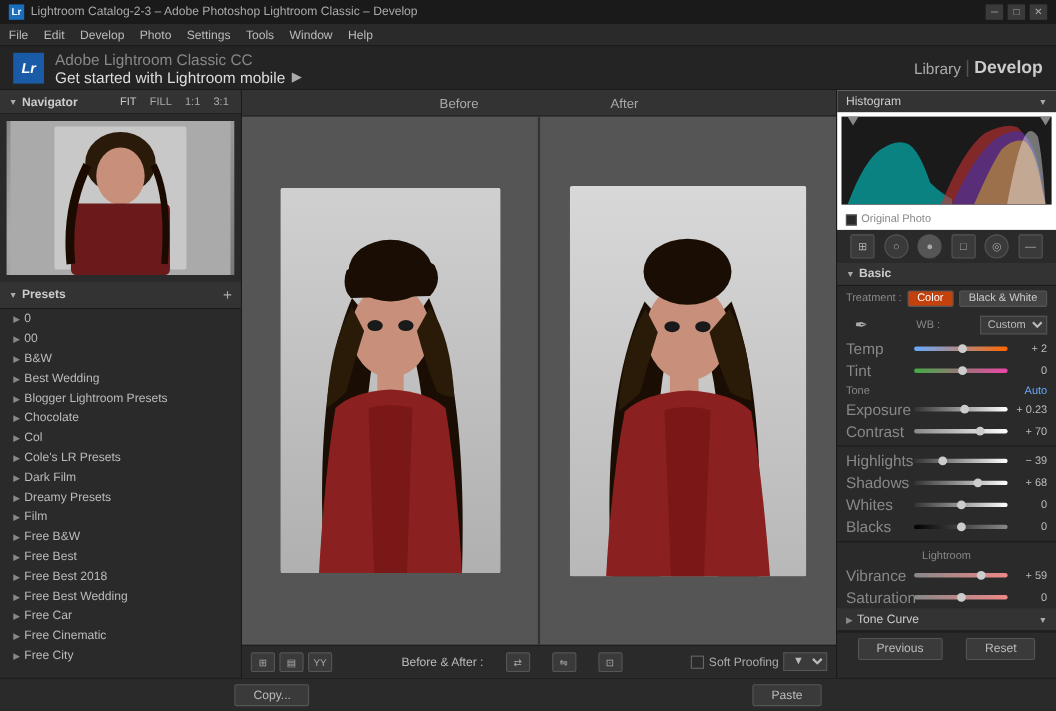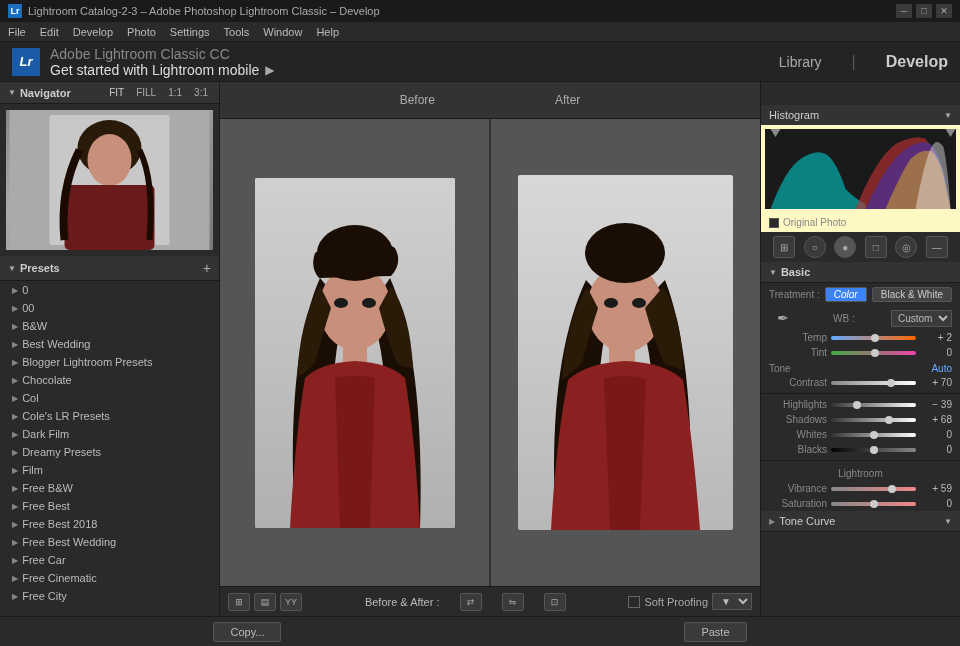--- a/index.html
+++ b/index.html
@@ -18,21 +18,21 @@
     .menu-item { font-size: 11px; color: #bbb; cursor: pointer; }
 
     
     .top-banner { height: 40px; background: #242424; display: flex; align-items: center; justify-content: space-between; padding: 0 12px; border-bottom: 1px solid #1a1a1a; }
     .banner-left { display: flex; align-items: center; gap: 10px; }
     .lr-logo { width: 28px; height: 28px; background: #1a5ba8; display: flex; align-items: center; justify-content: center; font-size: 13px; color: white; font-style: italic; font-weight: bold; }
     .banner-info { display: flex; flex-direction: column; }
     .banner-info-top { font-size: 14px; color: #888; }
     .banner-info-bottom { font-size: 14px; color: #ddd; font-weight: 300; display: flex; align-items: center; gap: 6px; }
     .banner-play { color: #aaa; font-size: 12px; cursor: pointer; }
-    .banner-right { display: flex; align-items: center; gap: 30px; }
+    .banner-right { display: flex; align-items: center; gap: 4px; }
     .nav-item { font-size: 14px; color: #aaa; cursor: pointer; }
     .nav-item.active { color: #ccc; font-size: 16px; font-weight: 600; }
     .nav-divider { color: #555; font-size: 16px; }
 
     
     .main-layout { display: flex; height: calc(646px - 22px - 20px - 40px - 30px); }
 
     
     .left-panel { width: 220px; background: #2a2a2a; border-right: 1px solid #1a1a1a; display: flex; flex-direction: column; }
 
@@ -54,63 +54,63 @@
     .presets-list { flex: 1; overflow-y: auto; background: #2a2a2a; }
     .preset-item { display: flex; align-items: center; gap: 4px; padding: 3px 12px; cursor: pointer; font-size: 11px; color: #bbb; }
     .preset-arrow { font-size: 8px; color: #888; }
 
     
     .bottom-controls { height: 30px; background: #2a2a2a; border-top: 1px solid #1a1a1a; display: flex; align-items: center; justify-content: space-around; padding: 0 12px; }
     .btn-copy { background: #3a3a3a; border: 1px solid #555; color: #bbb; padding: 3px 16px; cursor: pointer; font-size: 11px; border-radius: 2px; }
 
     
     .center-panel { flex: 1; background: #3a3a3a; display: flex; flex-direction: column; }
-    .view-header { height: 37px; display: flex; align-items: center; justify-content: center; gap: 120px; background: #333; border-bottom: 1px solid #1a1a1a; }
+    .view-header { height: 24px; display: flex; align-items: center; justify-content: center; gap: 120px; background: #333; border-bottom: 1px solid #1a1a1a; }
     .view-label { font-size: 12px; color: #aaa; }
     .photos-area { flex: 1; display: flex; gap: 0; }
     .photo-pane { flex: 1; display: flex; align-items: center; justify-content: center; background: #555; position: relative; }
     .photo-pane:first-child { border-right: 2px solid #333; }
 
     
     .toolbar { height: 30px; background: #2a2a2a; border-top: 1px solid #1a1a1a; display: flex; align-items: center; justify-content: space-between; padding: 0 8px; }
     .toolbar-left { display: flex; gap: 4px; }
     .toolbar-center { display: flex; align-items: center; gap: 20px; }
     .toolbar-btn { width: 22px; height: 18px; background: #3a3a3a; border: 1px solid #555; color: #aaa; display: flex; align-items: center; justify-content: center; font-size: 9px; cursor: pointer; border-radius: 2px; }
     .toolbar-text { font-size: 11px; color: #bbb; }
     .soft-proofing { display: flex; align-items: center; gap: 4px; font-size: 11px; color: #aaa; }
     .checkbox { width: 12px; height: 12px; border: 1px solid #666; background: #2a2a2a; display: inline-block; }
     .toolbar-select { background: #3a3a3a; border: 1px solid #555; color: #bbb; font-size: 10px; padding: 1px 4px; }
 
     
     .right-panel { width: 200px; background: #2a2a2a; border-left: 1px solid #1a1a1a; display: flex; flex-direction: column; overflow-y: auto; }
-    .histogram-section { background: #fef9c3; margin-top: 23px; }
+    .histogram-section { background: #ffffff; }
     .histogram-header { display: flex; align-items: center; justify-content: space-between; padding: 4px 8px; background: #333; }
     .histogram-area { height: 80px; background: #1a1a1a; position: relative; overflow: hidden; margin: 4px; }
     .original-photo { display: flex; align-items: center; gap: 4px; padding: 4px 8px; font-size: 10px; color: #888; }
     .orig-checkbox { width: 10px; height: 10px; border: 1px solid #555; background: #2a2a2a; }
 
     .tools-row { display: flex; align-items: center; justify-content: space-around; padding: 4px 8px; }
     .tool-btn { width: 22px; height: 22px; background: #3a3a3a; border: 1px solid #555; display: flex; align-items: center; justify-content: center; font-size: 11px; color: #aaa; cursor: pointer; border-radius: 2px; }
     .tool-btn.circle { border-radius: 50%; }
 
     .basic-section { }
     .section-header { display: flex; align-items: center; justify-content: space-between; padding: 4px 8px; background: #333; border-bottom: 1px solid #1a1a1a; cursor: pointer; }
     .treatment-row { display: flex; align-items: center; justify-content: space-between; padding: 4px 8px; }
     .treatment-label { font-size: 10px; color: #888; }
     .treatment-btn { font-size: 10px; color: #ccc; background: #444; border: 1px solid #555; padding: 1px 8px; cursor: pointer; border-radius: 2px; }
-    .treatment-btn.active { background: #3b82f6; color: white; font-style: italic; }
+    .treatment-btn.active { background: #c2410c; color: white; }
 
     .wb-row { display: flex; align-items: center; justify-content: space-between; padding: 2px 8px; }
     .wb-label { font-size: 10px; color: #888; }
     .wb-select { background: #3a3a3a; border: 1px solid #555; color: #bbb; font-size: 10px; padding: 1px 2px; }
 
     .eyedropper { font-size: 14px; color: #aaa; padding: 2px 8px; cursor: pointer; }
 
     .slider-row { display: flex; align-items: center; padding: 2px 8px; gap: 4px; }
-    .slider-label { font-size: 10px; color: #888; width: 58px; text-align: right; }
+    .slider-label { font-size: 14px; color: #888; width: 58px; }
     .slider-track { flex: 1; height: 4px; background: #3a3a3a; border-radius: 2px; position: relative; cursor: pointer; }
     .slider-thumb { width: 8px; height: 8px; background: #ccc; border-radius: 50%; position: absolute; top: -2px; transform: translateX(-50%); }
     .slider-value { font-size: 10px; color: #bbb; width: 32px; text-align: right; }
 
     .tone-label { font-size: 10px; color: #888; padding: 3px 8px 1px 8px; display: flex; justify-content: space-between; align-items: flex-end; }
     .auto-btn { font-size: 10px; color: #6af; cursor: pointer; }
 
     .presence-label { font-size: 10px; color: #888; padding: 4px 8px 2px; text-align: center; }
 
     .tone-curve-section { }
@@ -458,20 +458,27 @@
           <div class="slider-thumb" style="left: 52%;"></div>
         </div>
         <span class="slider-value">0</span>
       </div>
 
       <div class="tone-label">
         <span>Tone</span>
         <span class="auto-btn">Auto</span>
       </div>
 
+      <div class="slider-row">
+        <span class="slider-label">Exposure</span>
+        <div class="slider-track" style="background: linear-gradient(to right, #333, #fff);">
+          <div class="slider-thumb" style="left: 54%;"></div>
+        </div>
+        <span class="slider-value">+ 0.23</span>
+      </div>
 
       <div class="slider-row">
         <span class="slider-label">Contrast</span>
         <div class="slider-track" style="background: linear-gradient(to right, #888, #fff);">
           <div class="slider-thumb" style="left: 70%;"></div>
         </div>
         <span class="slider-value">+ 70</span>
       </div>
 
       <div class="divider"></div>
@@ -532,20 +539,24 @@
     <div class="tone-curve-section">
       <div class="tc-header section-header">
         <div style="display:flex;align-items:center;gap:4px;">
           <span style="font-size:8px;color:#888;">▶</span>
           <span>Tone Curve</span>
         </div>
         <span class="triangle">▼</span>
       </div>
     </div>
 
+    <div class="right-bottom">
+      <button class="btn-copy">Previous</button>
+      <button class="btn-copy">Reset</button>
+    </div>
 
   </div>
 </div>
 
 <div class="bottom-controls" style="height:30px; display:flex; align-items:center; justify-content:space-around; background:#2a2a2a; border-top:1px solid #1a1a1a; padding: 0 12px;">
   <button class="btn-copy">Copy...</button>
   <button class="btn-copy">Paste</button>
 </div>
 
 </body></html>

